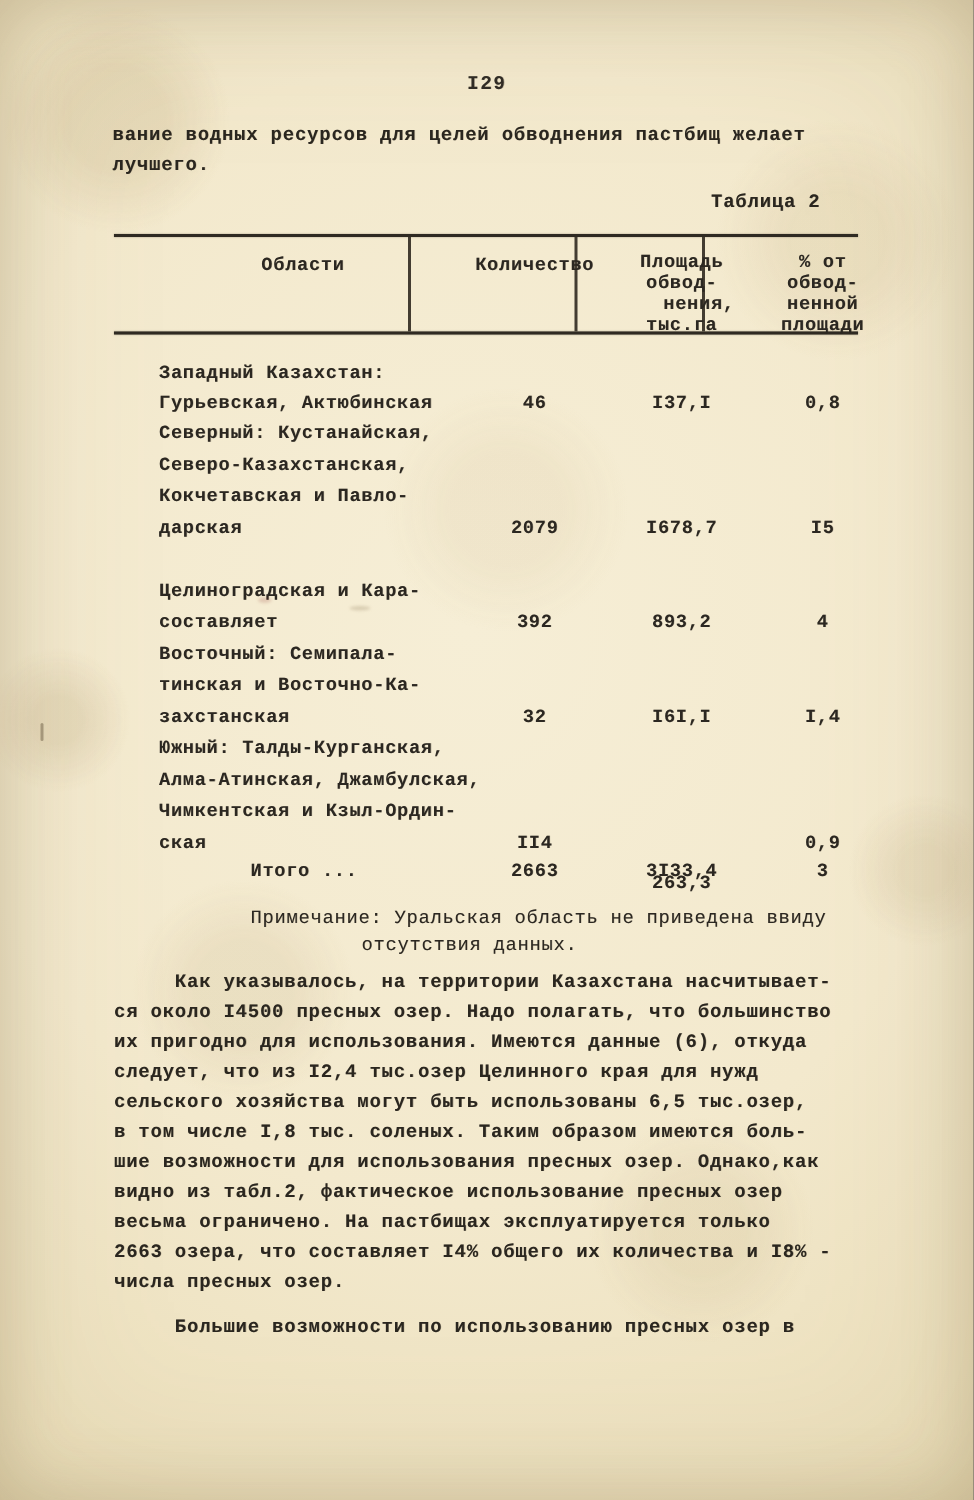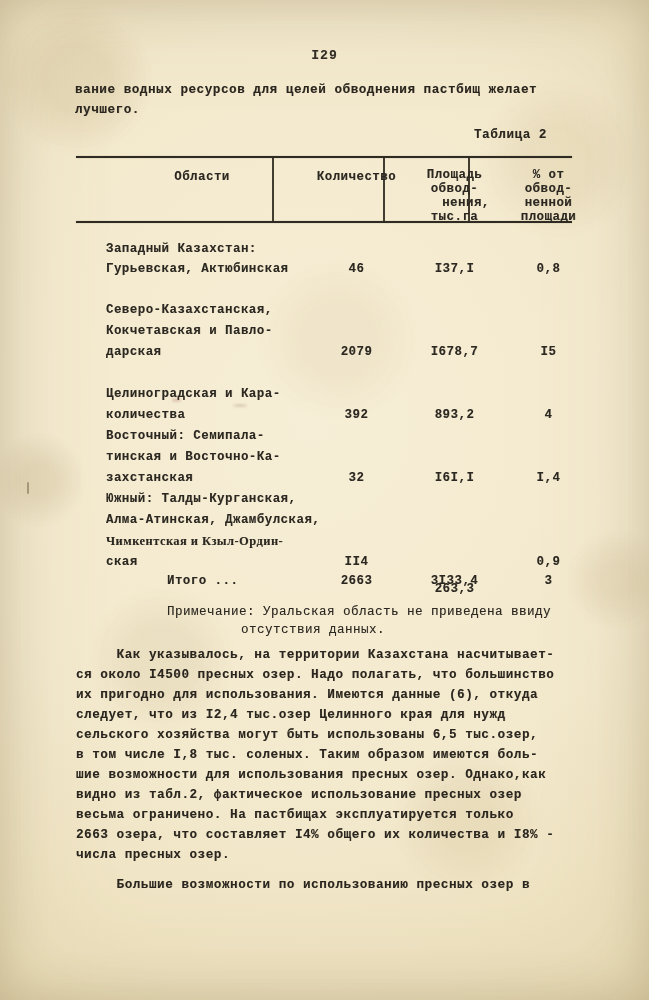--- a/index.html
+++ b/index.html
@@ -159,43 +159,44 @@
     <div class="cell ctr" style="left:470px; top:182px; width:101px;">обвод-</div>
     <div class="cell ctr" style="left:470px; top:196px; width:101px;">ненной</div>
     <div class="cell ctr" style="left:470px; top:210px; width:101px;">площади</div>
 
     <div class="cell" style="left:78px; top:242px;">Западный Казахстан:</div>
     <div class="cell" style="left:78px; top:262px;">Гурьевская, Актюбинская</div>
     <div class="cell ctr" style="left:274px; top:262px; width:109px;">46</div>
     <div class="cell ctr" style="left:385px; top:262px; width:83px;">I37,I</div>
     <div class="cell ctr" style="left:470px; top:262px; width:101px;">0,8</div>
 
+    <div class="cell" style="left:78px; top:282px;">Северный: Кустанайская,</div>
     <div class="cell" style="left:78px; top:303px;">Северо-Казахстанская,</div>
     <div class="cell" style="left:78px; top:324px;">Кокчетавская и Павло-</div>
     <div class="cell" style="left:78px; top:345px;">дарская</div>
     <div class="cell ctr" style="left:274px; top:345px; width:109px;">2079</div>
     <div class="cell ctr" style="left:385px; top:345px; width:83px;">I678,7</div>
     <div class="cell ctr" style="left:470px; top:345px; width:101px;">I5</div>
 
     <div class="cell" style="left:78px; top:387px;">Целиноградская и Кара-</div>
-    <div class="cell" style="left:78px; top:408px;">количества</div>
+    <div class="cell" style="left:78px; top:408px;">составляет</div>
     <div class="cell ctr" style="left:274px; top:408px; width:109px;">392</div>
     <div class="cell ctr" style="left:385px; top:408px; width:83px;">893,2</div>
     <div class="cell ctr" style="left:470px; top:408px; width:101px;">4</div>
 
     <div class="cell" style="left:78px; top:429px;">Восточный: Семипала-</div>
     <div class="cell" style="left:78px; top:450px;">тинская и Восточно-Ка-</div>
     <div class="cell" style="left:78px; top:471px;">захстанская</div>
     <div class="cell ctr" style="left:274px; top:471px; width:109px;">32</div>
     <div class="cell ctr" style="left:385px; top:471px; width:83px;">I6I,I</div>
     <div class="cell ctr" style="left:470px; top:471px; width:101px;">I,4</div>
 
     <div class="cell" style="left:78px; top:513px;">Алма-Атинская, Джамбулская,</div>
     <div class="cell" style="left:78px; top:492px;">Южный: Талды-Курганская,</div>
-    <div class="cell" style="left:78px; top:534px;font-family:Liberation Serif, serif;">Чимкентская и Кзыл-Ордин-</div>
+    <div class="cell" style="left:78px; top:534px;">Чимкентская и Кзыл-Ордин-</div>
     <div class="cell" style="left:78px; top:555px;">ская</div>
     <div class="cell ctr" style="left:274px; top:555px; width:109px;">II4</div>
     <div class="cell ctr" style="left:385px; top:582px; width:83px;">263,3</div>
     <div class="cell ctr" style="left:470px; top:555px; width:101px;">0,9</div>
 
     <div class="cell" style="left:139px; top:574px;">Итого ...</div>
     <div class="cell ctr" style="left:274px; top:574px; width:109px;">2663</div>
     <div class="cell ctr" style="left:385px; top:574px; width:83px;">3I33,4</div>
     <div class="cell ctr" style="left:470px; top:574px; width:101px;">3</div>
 

